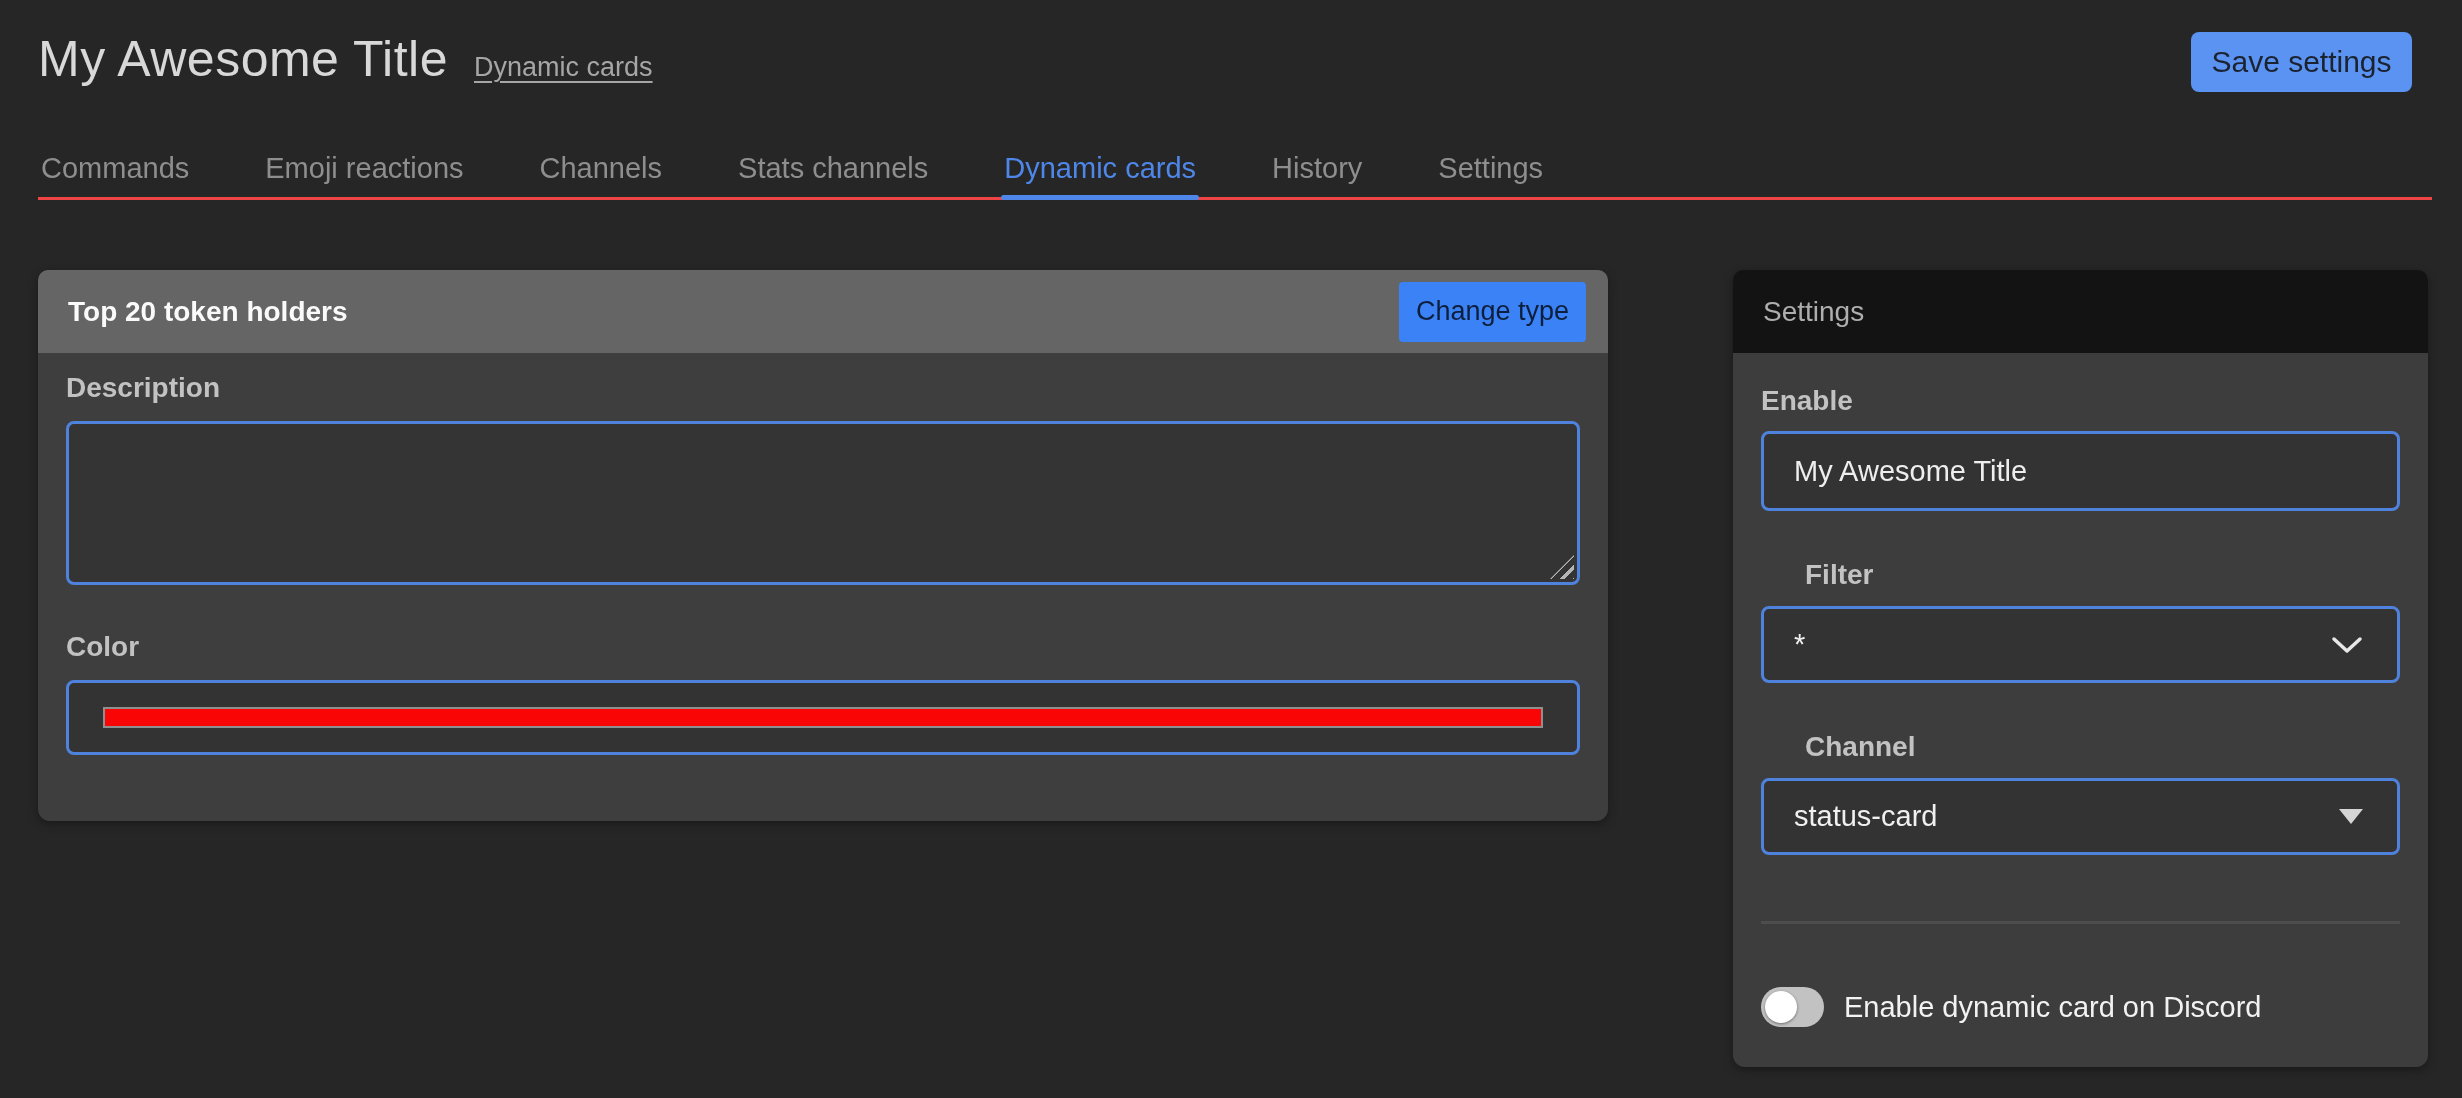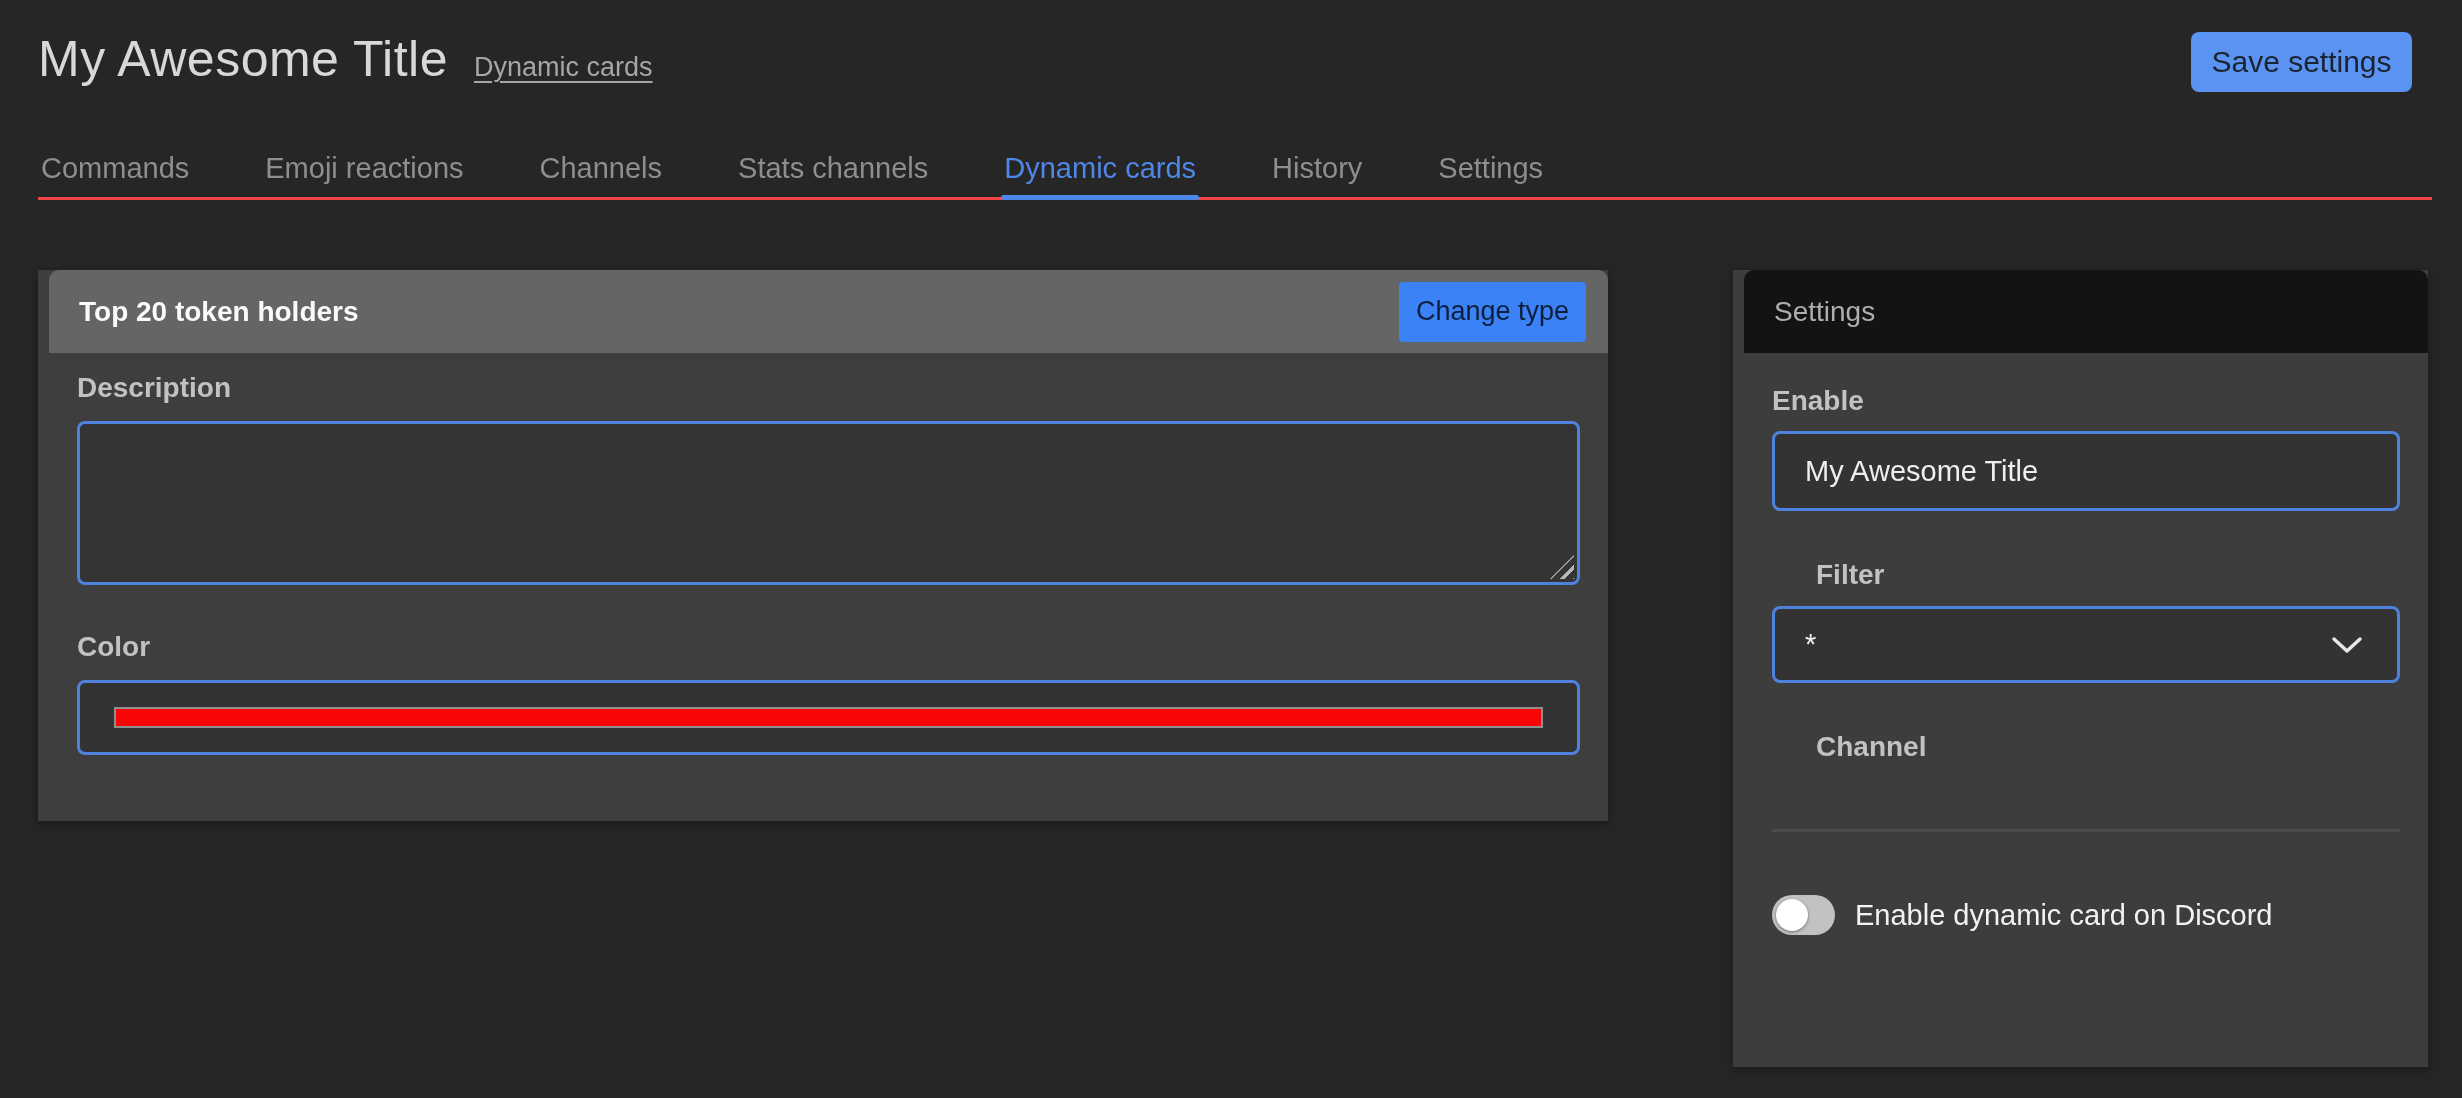--- a/index.html
+++ b/index.html
@@ -31,21 +31,21 @@
     position:relative; font-size:29px; color:#8e8e8e;
     padding:10px 3px 12px; cursor:pointer; white-space:nowrap;
   }
   .tab.active { color:#4e87e9; }
   .tab.active::after {
     content:""; position:absolute; left:0; right:0; bottom:-3px;
     height:5px; background:#4e87e9; border-radius:3px;
   }
 
   
-  .card { position:absolute; border-radius:0; box-shadow:0 3px 10px rgba(0,0,0,.35);padding-left:11px; }
+  .card { position:absolute; border-radius:12px; box-shadow:0 3px 10px rgba(0,0,0,.35); }
   .card-header {
     height:83px; display:flex; align-items:center; justify-content:space-between;
     padding:0 22px 0 30px; border-radius:10px 10px 0 0;
   }
   .card-body { padding:0 28px; }
   .field-label { display:block; font-size:28px; font-weight:bold; color:#c2c2c2; }
 
   
   .main-card { left:38px; top:270px; width:1570px; height:551px; background:#3e3e3e; }
   .main-card .card-header { background:#656565; }
@@ -160,20 +160,24 @@
 
     <label class="field-label filter-label">Filter</label>
     <div class="select">
       <span class="select-value">*</span>
       <svg class="chevron-down" viewBox="0 0 32 20">
         <polyline points="3,4 16,16 29,4" fill="none" stroke="#e8e8e8" stroke-width="3.5" stroke-linecap="round" stroke-linejoin="round"></polyline>
       </svg>
     </div>
 
     <label class="field-label channel-label">Channel</label>
+    <div class="select">
+      <span class="select-value">status-card</span>
+      <div class="caret-down"></div>
+    </div>
 
     <div class="divider"></div>
 
     <div class="toggle-row">
       <div class="toggle">
         <div class="knob"></div>
       </div>
       <span class="toggle-label">Enable dynamic card on Discord</span>
     </div>
   </div>

